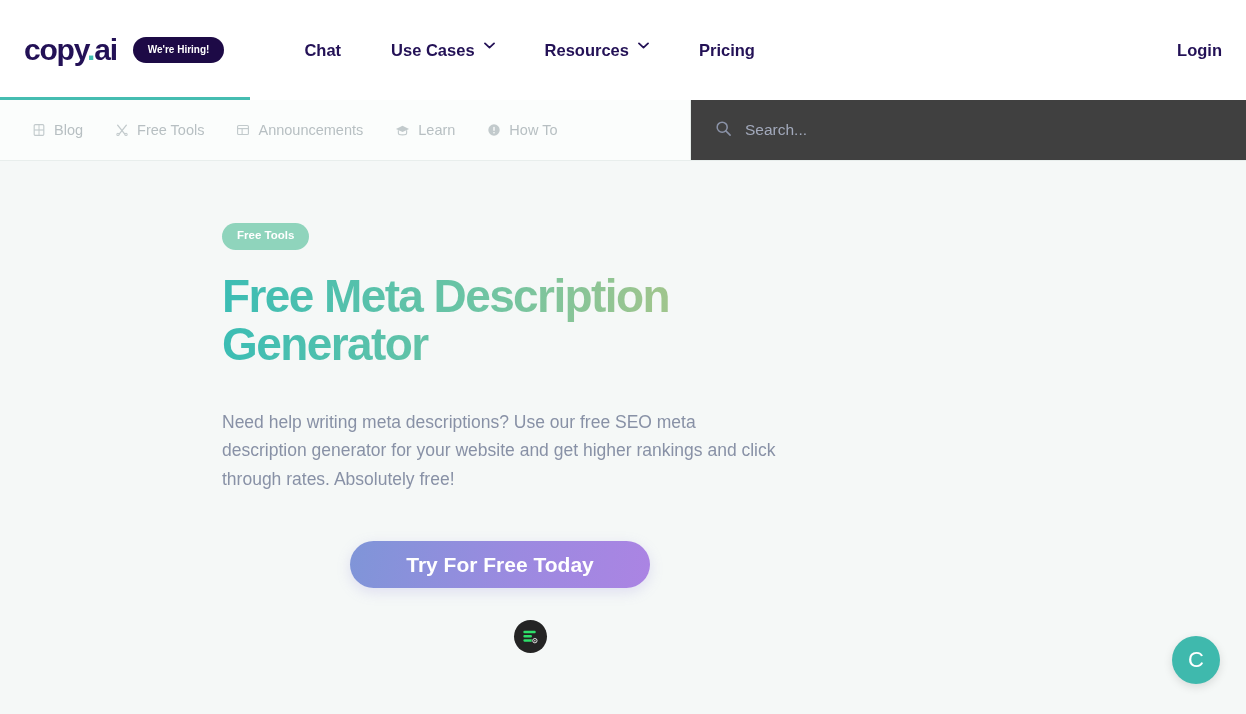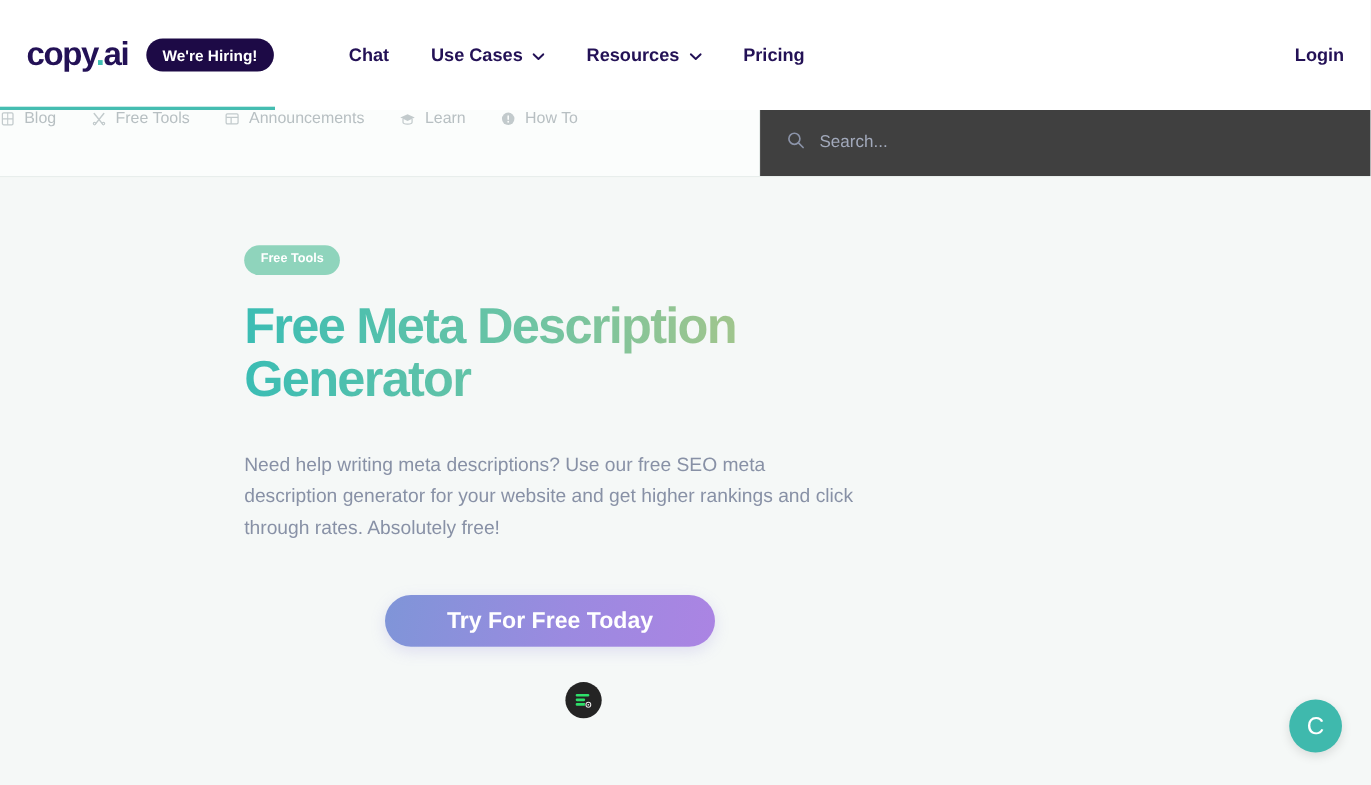--- a/index.html
+++ b/index.html
@@ -28,42 +28,42 @@
   .logo {
     font-size: 30px;
     font-weight: 700;
     letter-spacing: -1.2px;
     color: #231156;
   }
   .logo .dot { color: #3fbfb2; }
   .hiring-badge {
     background: #1d0a46;
     color: #ffffff;
-    font-size: 14px;
+    font-size: 10px;
     font-weight: 700;
     padding: 8px 15px;
     border-radius: 999px;
     line-height: 1;
     white-space: nowrap;
   }
 
   .main-nav {
     display: flex;
     align-items: center;
     gap: 38px;
     margin-left: 68px;
   }
   .nav-link {
     display: flex;
-    align-items: center;
     gap: 9px;
     font-size: 16.5px;
     font-weight: 600;
     color: #231156;
     white-space: nowrap;
+    margin-left: 12px;
   }
   .chev {
     width: 11px; height: 7px;
     display: inline-block;
     position: relative;
     top: 1px;
   }
   .chev svg { display: block; }
 
   .header-right {
@@ -103,22 +103,23 @@
     top: -3px;
     left: 0;
     width: 250px;
     height: 3px;
     background: #45bdb1;
     z-index: 5;
   }
   .subnav {
     width: 690px;
     display: flex;
-    align-items: flex-start;
+    align-items: center;
     gap: 32px;
+    padding-left: 32px;
     background: #fbfdfc;
   }
   .subnav-item {
     display: flex;
     align-items: center;
     gap: 8px;
     font-size: 14.5px;
     color: #b7bfc2;
     white-space: nowrap;
     cursor: pointer;

